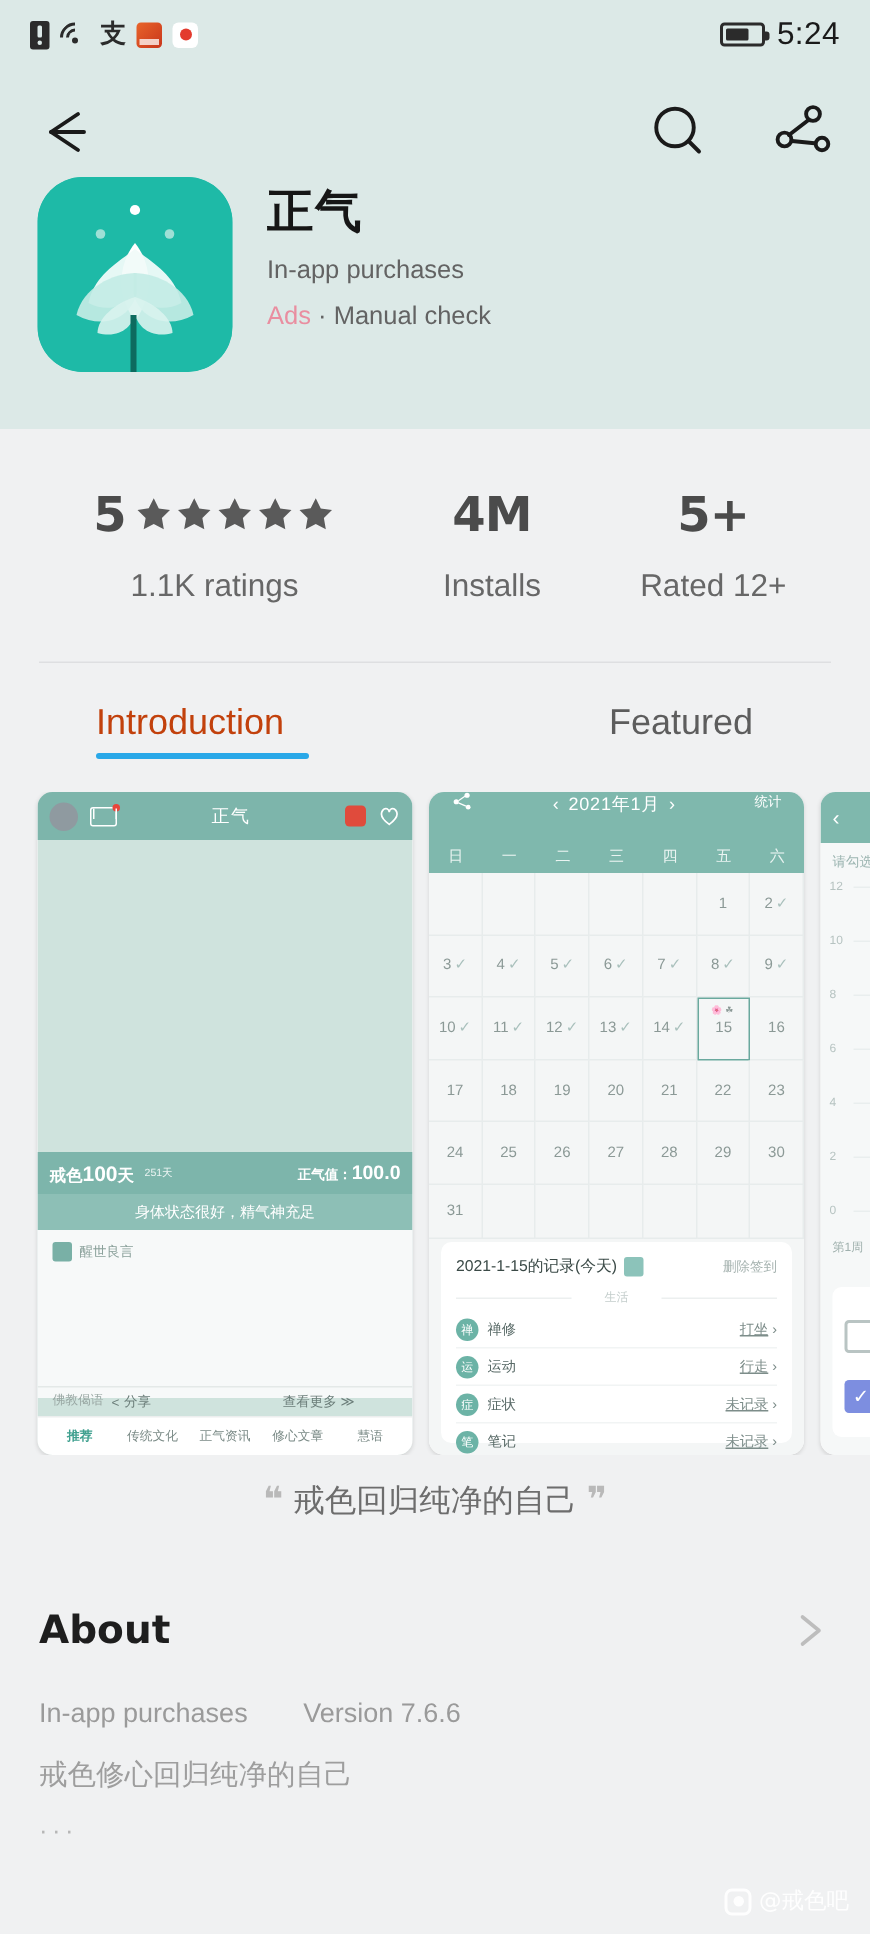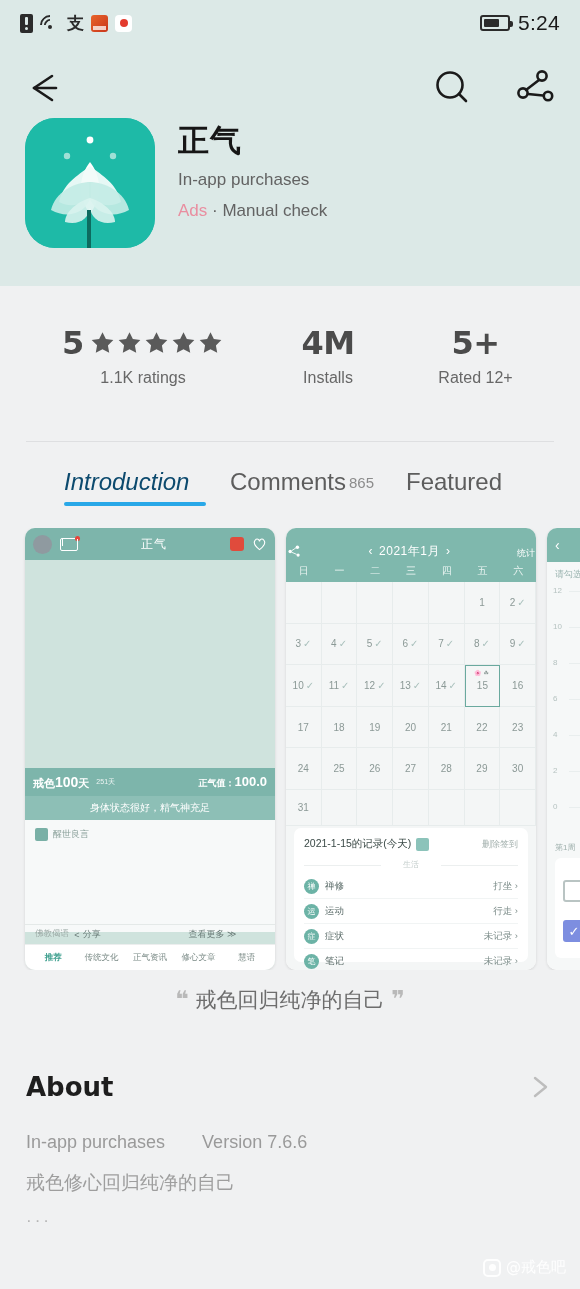--- a/index.html
+++ b/index.html
@@ -68,33 +68,33 @@
 
   
   .card { position:absolute; top:286px; left:0; width:580px; height:1003px;
           background:#f0f1f2; border-radius:22px 22px 0 0; }
 
   
   .stats { position:absolute; top:38px; left:0; width:580px; height:90px; }
   .stat { position:absolute; text-align:center; }
   .stat .big { font-size:32px; color:#4b4b4b; font-weight:700; line-height:38px;
                font-family:"DejaVu Sans","Liberation Sans",sans-serif; letter-spacing:-.5px;}
-  .stat .small { font-size:16px; color:#676767; margin-top:7px; }
+  .stat .small { font-size:21px; color:#676767; margin-top:17px; }
   .stat-rating { left:0; width:286px; }
   .stat-rating .row { display:flex; align-items:center; justify-content:center; gap:2px; }
   .stars { display:flex; gap:0px; margin-left:3px; }
   .star { width:27px; height:26px; color:#5a5a5a; }
   .stat-installs { left:258px; width:140px; }
   .stat-age { left:398px; width:155px; }
   .divider { position:absolute; top:155px; left:26px; width:528px; height:1px; background:#dedfe1; }
 
   
   .tabs { position:absolute; top:182px; left:0; width:580px; height:52px; }
   .tab { position:absolute; font-size:24px; color:#5d5d5d; cursor:pointer; white-space:nowrap; }
-  .tab.active { color:#0c4a6e;font-style:italic; }
+  .tab.active { color:#c2410c; }
   .tab .cnt { font-size:15px; color:#8c8c8c; margin-left:3px; vertical-align:2px; }
   .tab-underline { position:absolute; top:34px; height:3.5px; background:#29a8e8; border-radius:2px; }
 
   
   .shots { position:absolute; top:242px; left:0; width:580px; height:442px; overflow:hidden; }
   .shot { position:absolute; top:0; height:442px; border-radius:10px; overflow:hidden;
           background:#fff; box-shadow:0 1px 3px rgba(0,0,0,.12); }
   .shot1 { left:25px; width:250px; }
   .shot2 { left:286px; width:250px; }
   .shot3 { left:547px; width:250px; }
@@ -138,21 +138,21 @@
   .s1-qacts div{flex:1;display:flex;align-items:center;justify-content:center;gap:3px;}
   .s1-tabs{ position:absolute;left:0;right:0;bottom:0;height:26px;background:#fff;
             display:flex;align-items:center;font-size:8.5px;color:#7b8b87;
             border-top:1px solid #eceeee; padding:0 4px;}
   .s1-tabs div{flex:1;text-align:center;}
   .s1-tabs div.on{color:#3fa08f;font-weight:700;}
 
   
   .s2 { width:100%;height:100%;background:#f4f6f6;position:relative;font-size:9px;color:#5a6b68;}
   .s2-bar{position:absolute;top:0;left:0;right:0;height:54px;background:#7fb8ad;color:#fff;}
-  .s2-top{display:flex;align-items:flex-end;height:32px;padding:0 1px;}
+  .s2-top{display:flex;align-items:flex-start;height:32px;padding:0 15px;}
   .s2-mid{flex:1;text-align:center;font-size:12px;letter-spacing:.5px;}
   .s2-week{display:flex;height:22px;align-items:center;}
   .s2-week div{flex:1;text-align:center;font-size:10px;color:#eaf4f2;}
   .s2-grid{position:absolute;top:54px;left:0;right:0;height:208px;
            display:grid;grid-template-columns:repeat(7,1fr);grid-template-rows:repeat(5,1fr);}
   .s2-cell{border-right:1px solid #e7ecec;border-bottom:1px solid #e7ecec;position:relative;
            display:flex;align-items:center;justify-content:center;font-size:10px;color:#8b9996;}
   .s2-cell .chk{color:#a9c0bc;font-size:10px;margin-left:2px;}
   .s2-cell.sel{border:1.6px solid #6aa99e;}
   .s2-cell.sel .ic{position:absolute;top:3px;left:0;right:0;text-align:center;font-size:6px;letter-spacing:2px;}
@@ -163,31 +163,31 @@
   .s2-rh{display:flex;align-items:center;font-size:10.5px;color:#3b4a47;}
   .s2-rh .sq{display:inline-block;width:13px;height:13px;background:#8cc3ba;border-radius:2px;margin-left:5px;}
   .s2-rh .del{margin-left:auto;font-size:9px;color:#a6b3b0;}
   .s2-sep{margin:8px 0 4px;text-align:center;font-size:8px;color:#c4cecc;position:relative;}
   .s2-sep:before,.s2-sep:after{content:"";position:absolute;top:50%;width:36%;height:1px;background:#ecefef;}
   .s2-sep:before{left:0;} .s2-sep:after{right:0;}
   .s2-row{display:flex;align-items:center;height:25px;border-bottom:1px solid #f1f4f4;font-size:9.5px;}
   .s2-row .dot{width:15px;height:15px;border-radius:50%;background:#6cb3a6;margin-right:6px;
                display:flex;align-items:center;justify-content:center;color:#fff;font-size:8px;}
   .s2-row .v{margin-left:auto;color:#7d8d8a;}
-  .s2-row .v b{font-weight:400;}
+  .s2-row .v b{font-weight:400;text-decoration:underline;}
 
   
   .s3{width:100%;height:100%;background:#f6f8f8;position:relative;font-size:8px;color:#9fb0ad;}
   .s3-bar{position:absolute;top:0;left:0;right:0;height:34px;background:#7fb8ad;color:#fff;
           display:flex;align-items:center;padding:0 8px;font-size:14px;}
   .s3-hint{position:absolute;top:40px;left:8px;font-size:9px;color:#9cb5b1;}
   .s3-axis{position:absolute;left:6px;top:58px;width:230px;height:230px;}
   .s3-axis .tick{position:absolute;left:0;font-size:8px;color:#b6c3c1;}
   .s3-axis .line{position:absolute;left:16px;right:0;height:1px;background:#e9eeee;}
-  .s3-week{position:absolute;left:8px;top:298px;font-size:8px;color:#9fb0ad;margin-top:16px;}
+  .s3-week{position:absolute;left:8px;top:298px;font-size:8px;color:#9fb0ad;}
   .s3-box{position:absolute;left:8px;top:330px;right:8px;height:100px;background:#fff;border-radius:6px;}
   .s3-cb{position:absolute;left:16px;top:352px;width:22px;height:22px;border:2px solid #b9c4c3;border-radius:3px;}
   .s3-cb2{position:absolute;left:16px;top:392px;width:22px;height:22px;background:#7d8ee0;border-radius:3px;
           display:flex;align-items:center;justify-content:center;color:#fff;font-size:13px;}
 
   
   .quote { position:absolute; top:700px; left:0; width:580px; text-align:center;
            font-size:21px; color:#6d6d6d; font-family:"DejaVu Sans","Liberation Sans",sans-serif;}
   .quote .qm { color:#b9b9b9; font-size:23px; font-weight:700; }
 
@@ -319,23 +319,20 @@
       </div>
     </div>
 
     <div class="divider"></div>
 
     <div class="tabs">
       <div class="tab active" style="left:64px;top:0;">
         <span>Introduction</span>
       </div>
       <div class="tab-underline" style="left:64px;width:142px;"></div>
-      <div class="tab" style="left:230px;top:0;">
-        <span>Comments</span><span class="cnt">865</span>
-      </div>
       <div class="tab" style="left:406px;top:0;">
         <span>Featured</span>
       </div>
     </div>
 
     <div class="shots">
 
       <div class="shot shot1">
         <div class="s1">
           <div class="s1-bar">

